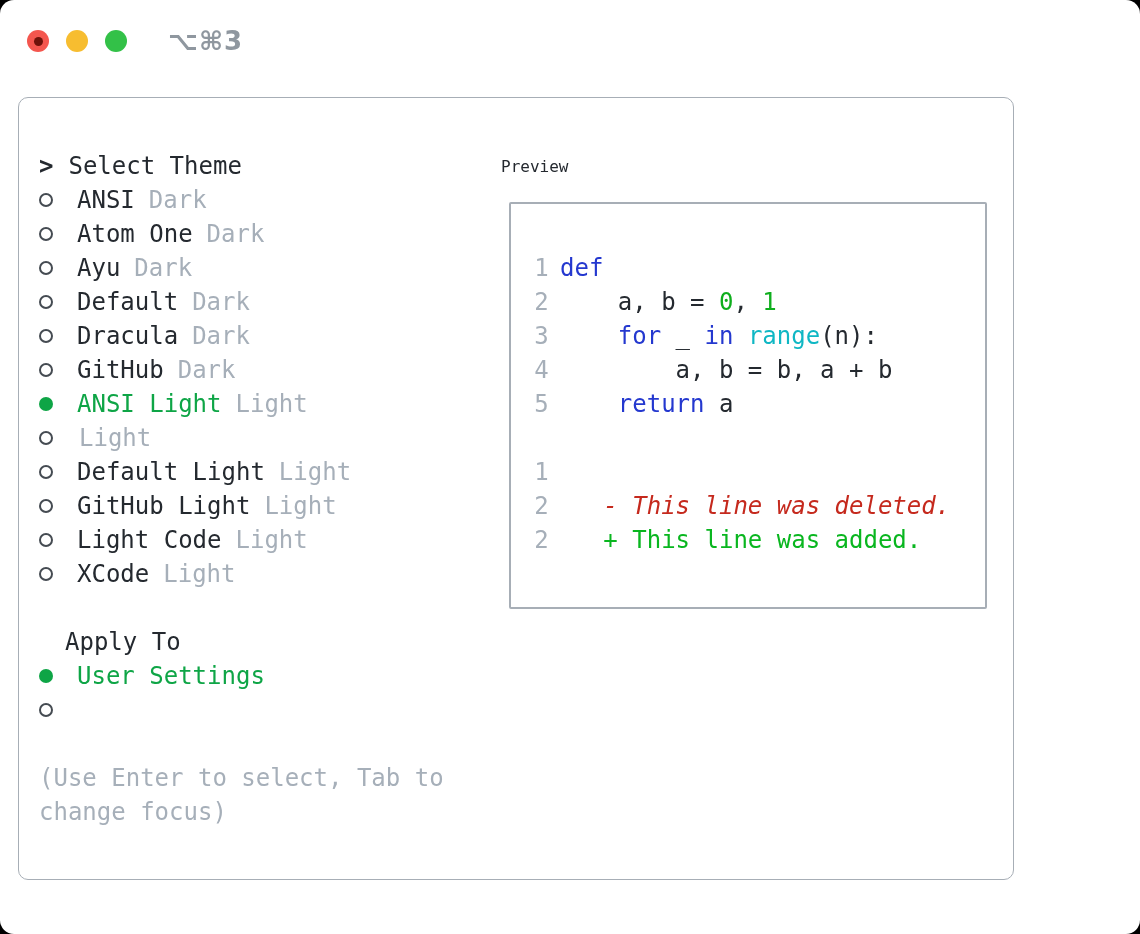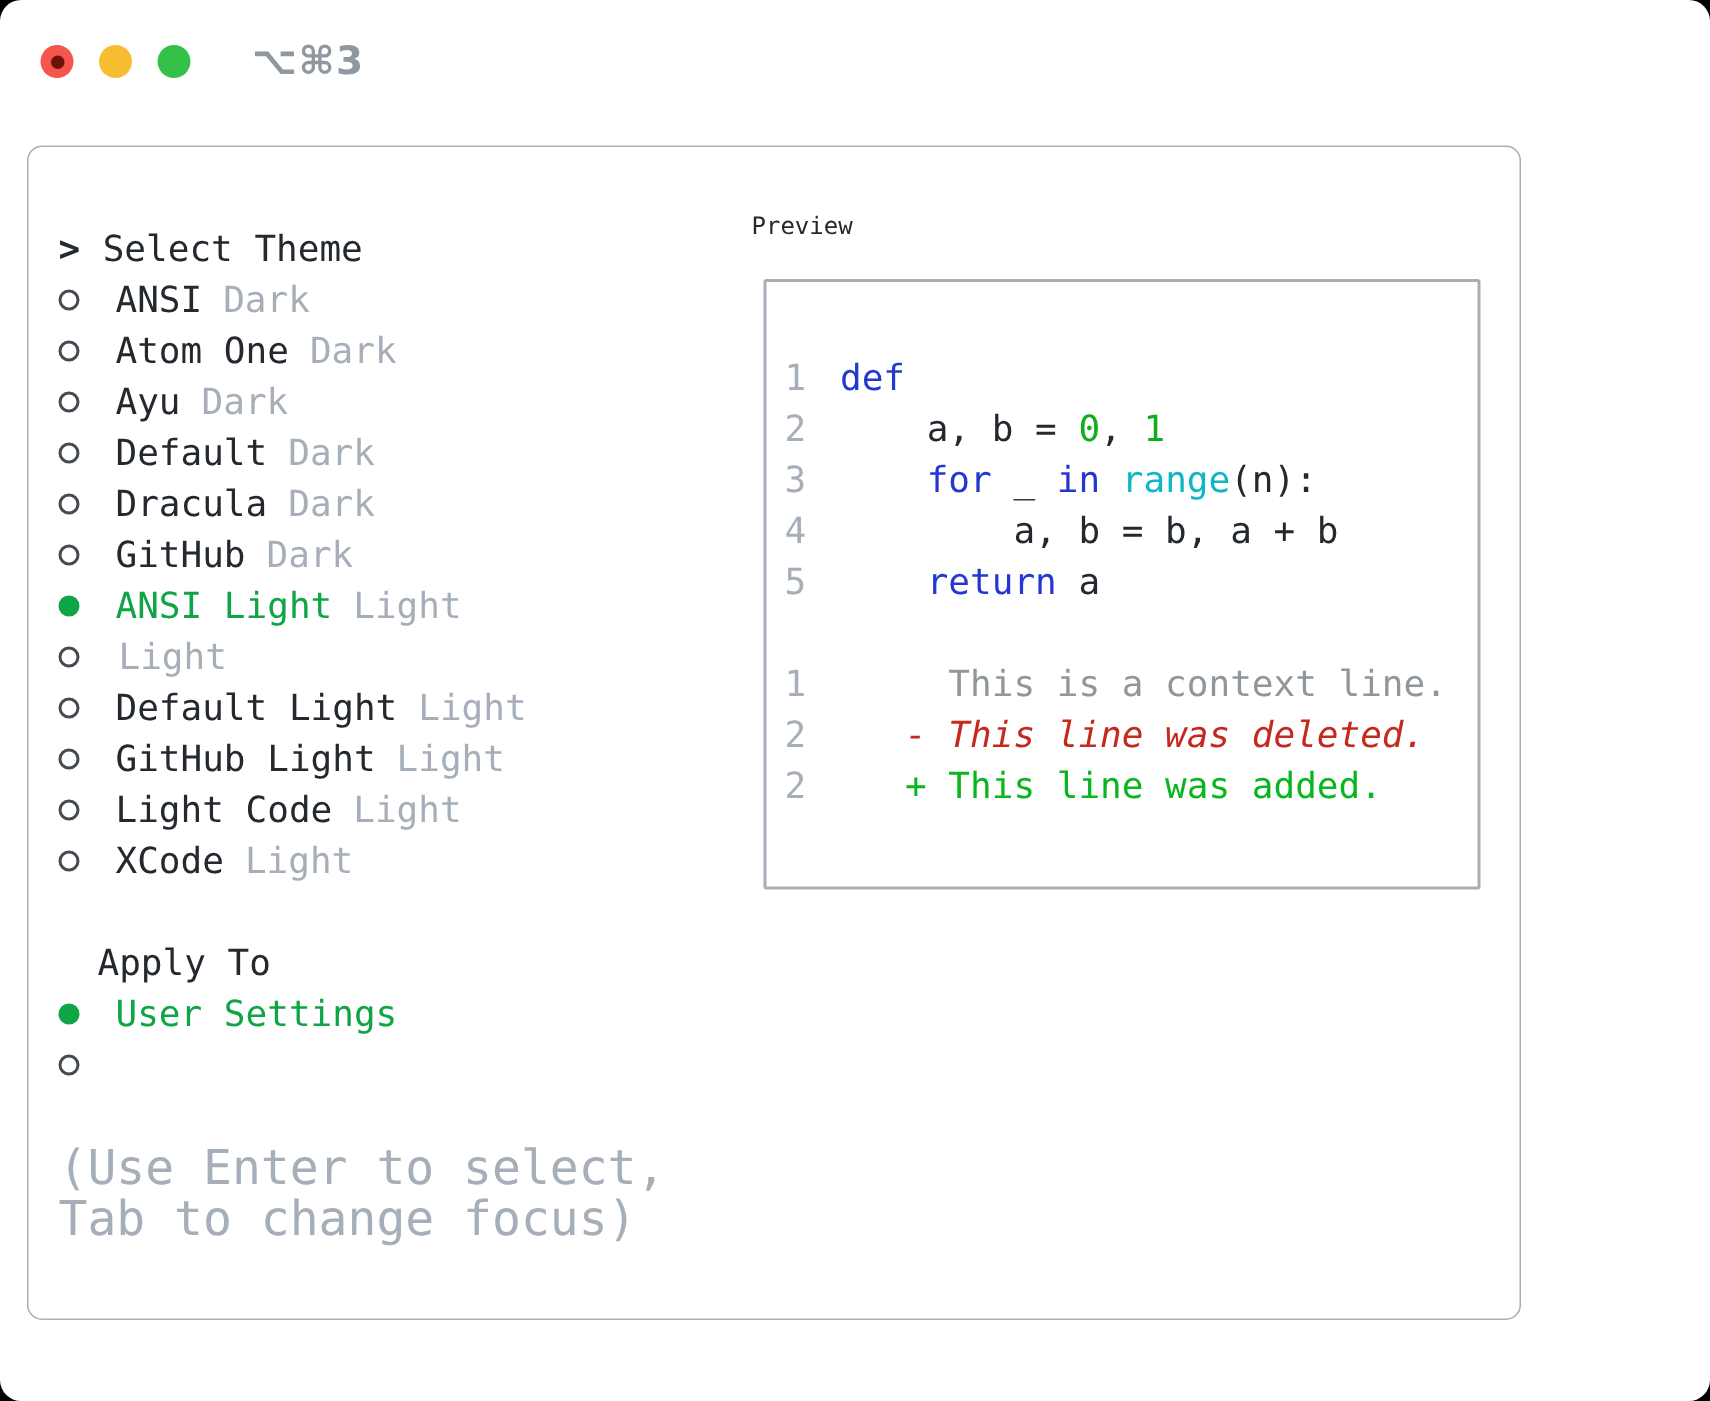--- a/index.html
+++ b/index.html
@@ -19,32 +19,32 @@
   .tl-yellow{background:var(--tl_yellow);}
   .tl-green{background:var(--tl_green);}
   .tl-dot{position:absolute;left:50%;top:50%;width:9px;height:9px;margin:-4.5px 0 0 -4.5px;border-radius:50%;background:var(--tl_red_dot);}
   .shortcut{margin-left:24px;font-size:26px;font-weight:600;color:var(--gray2);font-family:"DejaVu Sans","DejaVu Sans Mono",sans-serif;letter-spacing:1px;}
   
   .app-window{
     position:absolute;left:18px;top:97px;width:996px;height:783px;
     box-sizing:border-box;border:1.5px solid var(--border);border-radius:10px;background:#fff;
   }
   .left-col{position:absolute;left:20px;top:51px;width:448px;font-size:24px;line-height:34px;}
-  .right-col{position:absolute;left:482px;top:35px;}
+  .right-col{position:absolute;left:482px;top:51px;text-align:center;}
   .row{height:34px;display:flex;align-items:center;white-space:pre;}
   .spacer-row{height:34px;}
   .prompt{font-weight:700;color:var(--fg);margin-right:15px;}
   .heading{font-weight:400;color:var(--fg);}
   .indent{margin-left:26px;}
   .radio{box-sizing:border-box;width:14px;height:14px;border-radius:50%;border:2px solid var(--radio);margin-right:12px;flex:0 0 auto;}
   .radio-sel{border:none;background:var(--sel);}
   .opt-name{color:var(--fg);margin-left:12px;}
   .sel-text{color:var(--sel);}
   .opt-tag{color:var(--gray);margin-left:14px;text-align:right;}
-  .hint{color:var(--gray);font-size:32px;line-height:34px;white-space:normal;}
+  .hint{color:var(--gray);font-size:24px;line-height:34px;white-space:normal;}
   
   .preview-box{
     box-sizing:border-box;margin-left:8px;margin-top:19px;
     width:478px;height:407px;
     border:2px solid var(--border);border-radius:2px;background:#fff;
     padding:47px 0 0 12px;overflow:hidden;
     font-size:24px;line-height:34px;
   }
   .code-row{height:34px;display:flex;align-items:center;}
   .ln{display:inline-block;width:37px;color:var(--gray);flex:0 0 auto;white-space:pre;}
@@ -141,21 +141,20 @@
               <span class="ln">5</span>
               <span class="seg fg">    </span>
               <span class="seg kw">return</span>
               <span class="seg fg"> a</span>
             </div>
           </div>
         <div class="spacer-row"></div>
         <div id="diff-lines">
             <div class="code-row">
               <span class="ln">1</span>
-              <span class="seg ctx">     This is a context line.</span>
             </div>
             <div class="code-row">
               <span class="ln">2</span>
               <span class="seg del">   - This line was deleted.</span>
             </div>
             <div class="code-row">
               <span class="ln">2</span>
               <span class="seg add">   + This line was added.</span>
             </div>
           </div>

